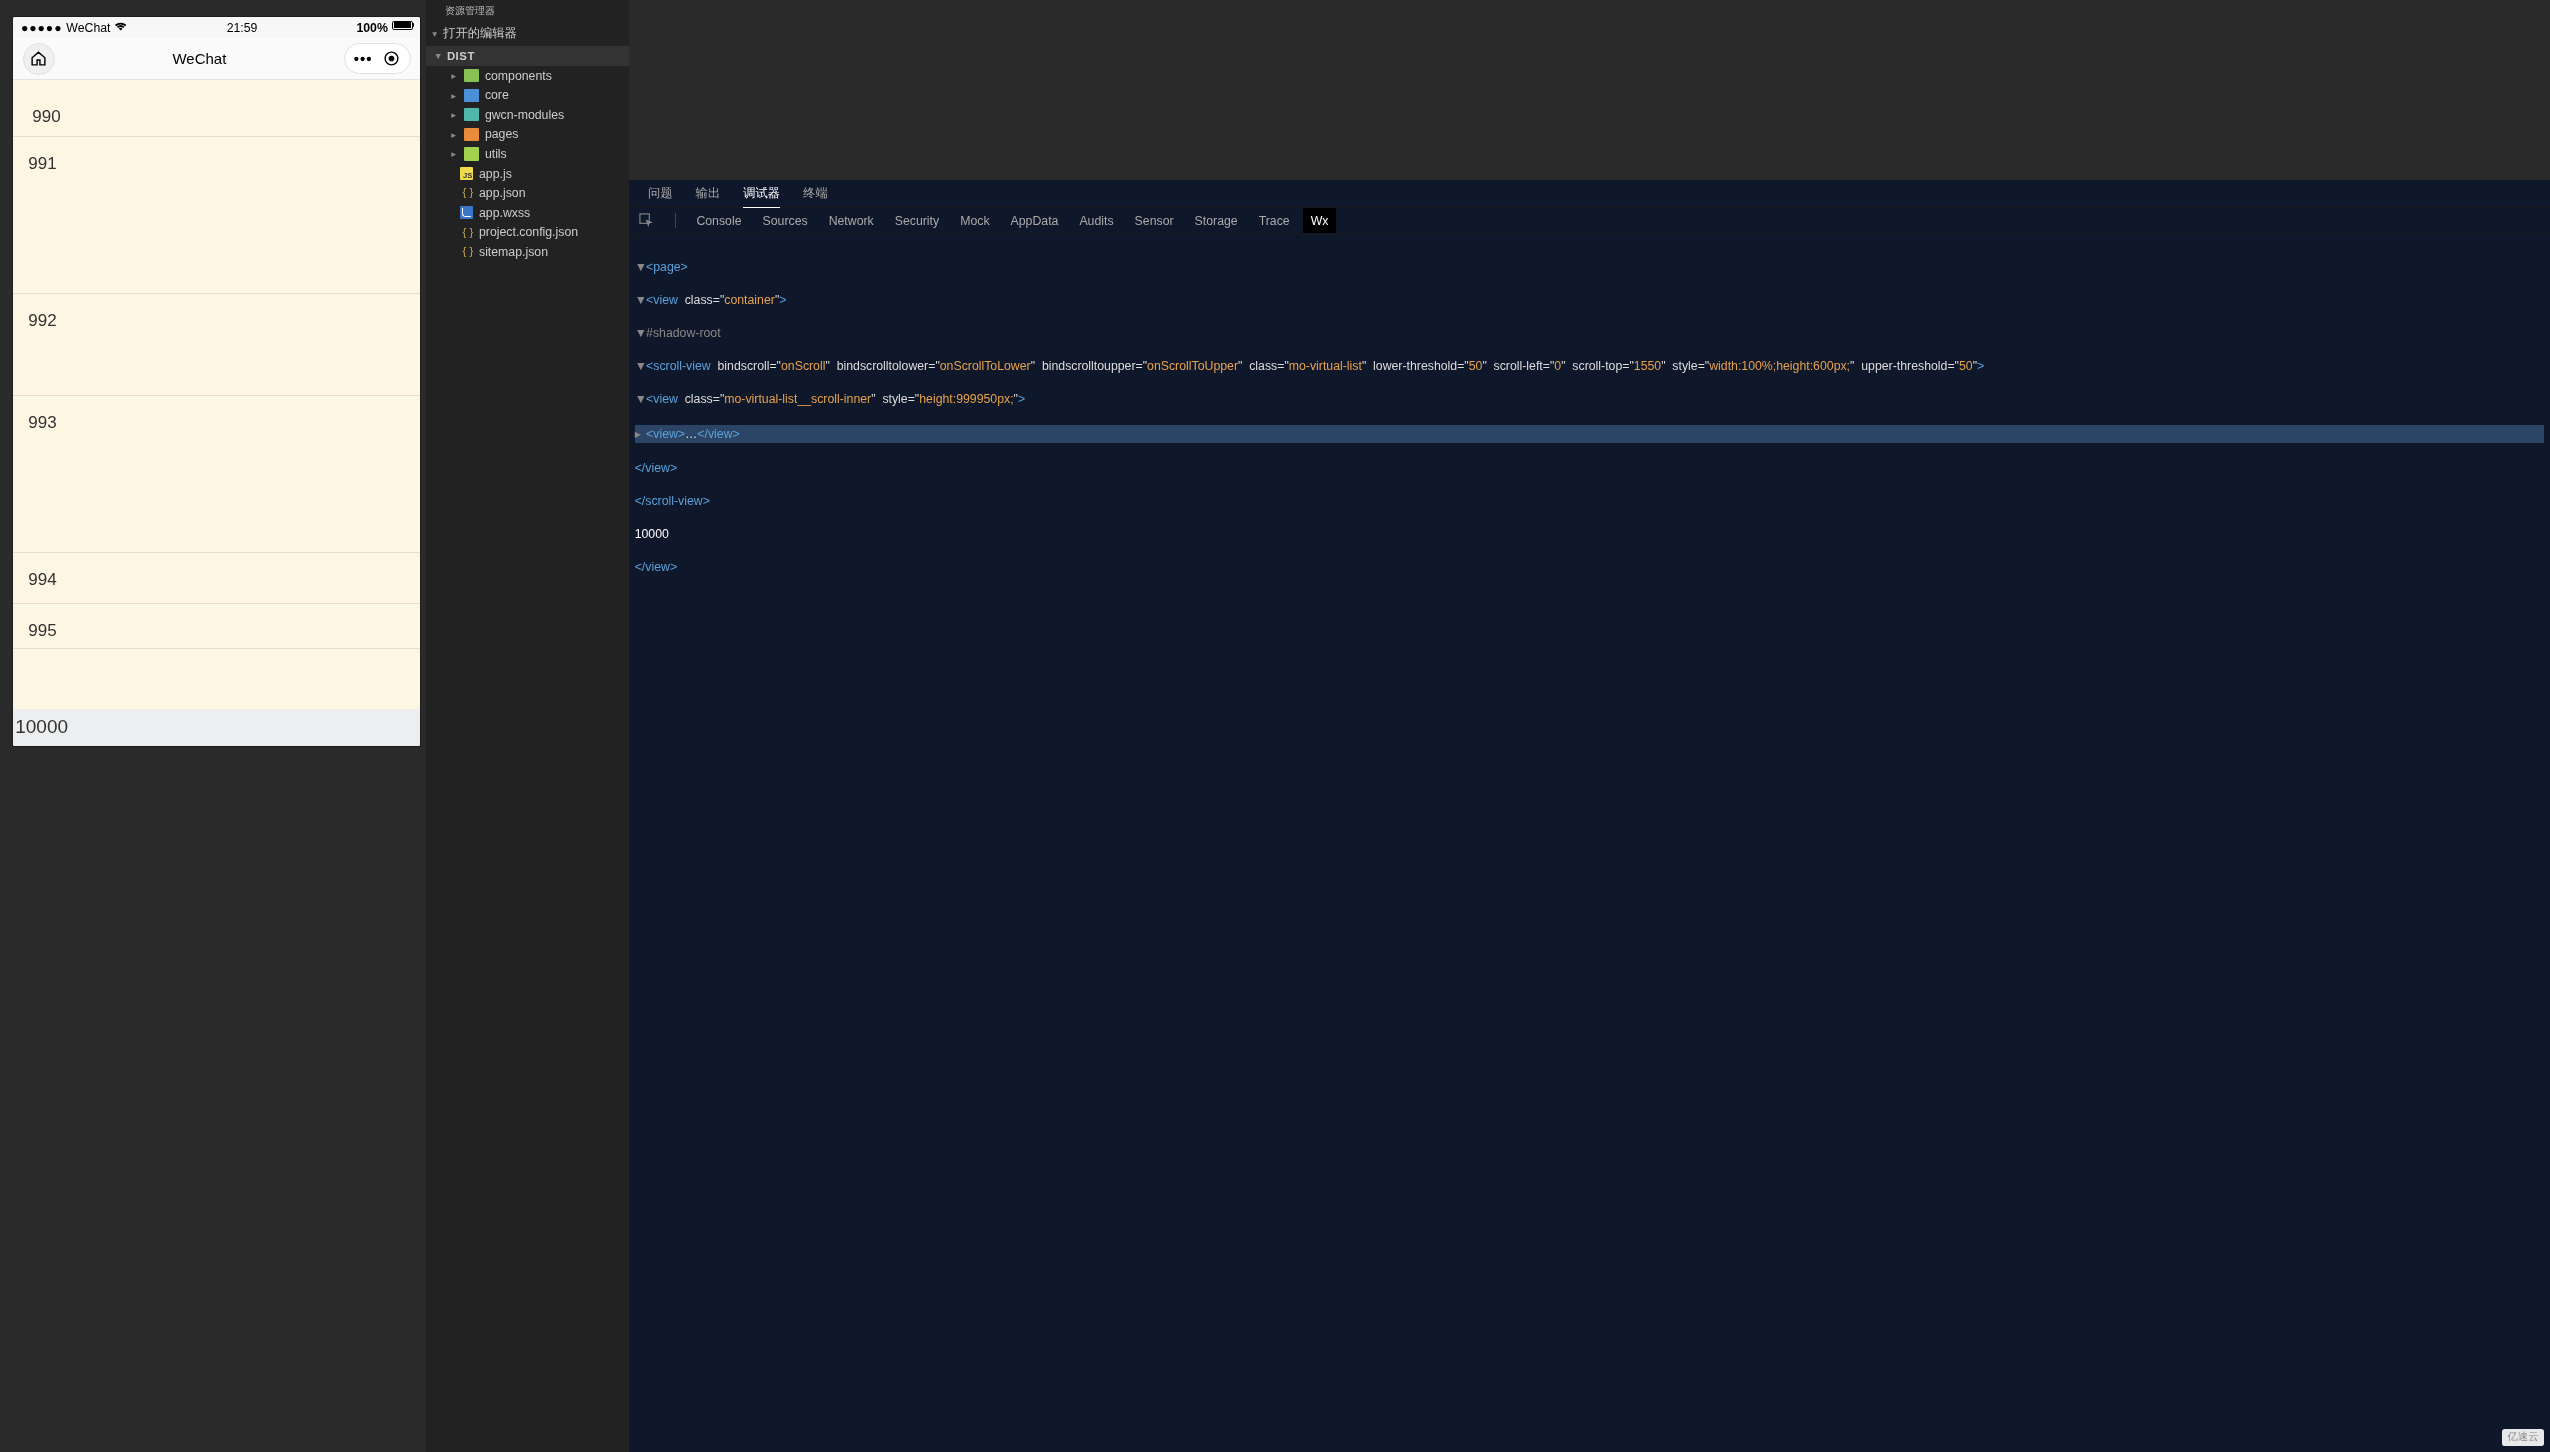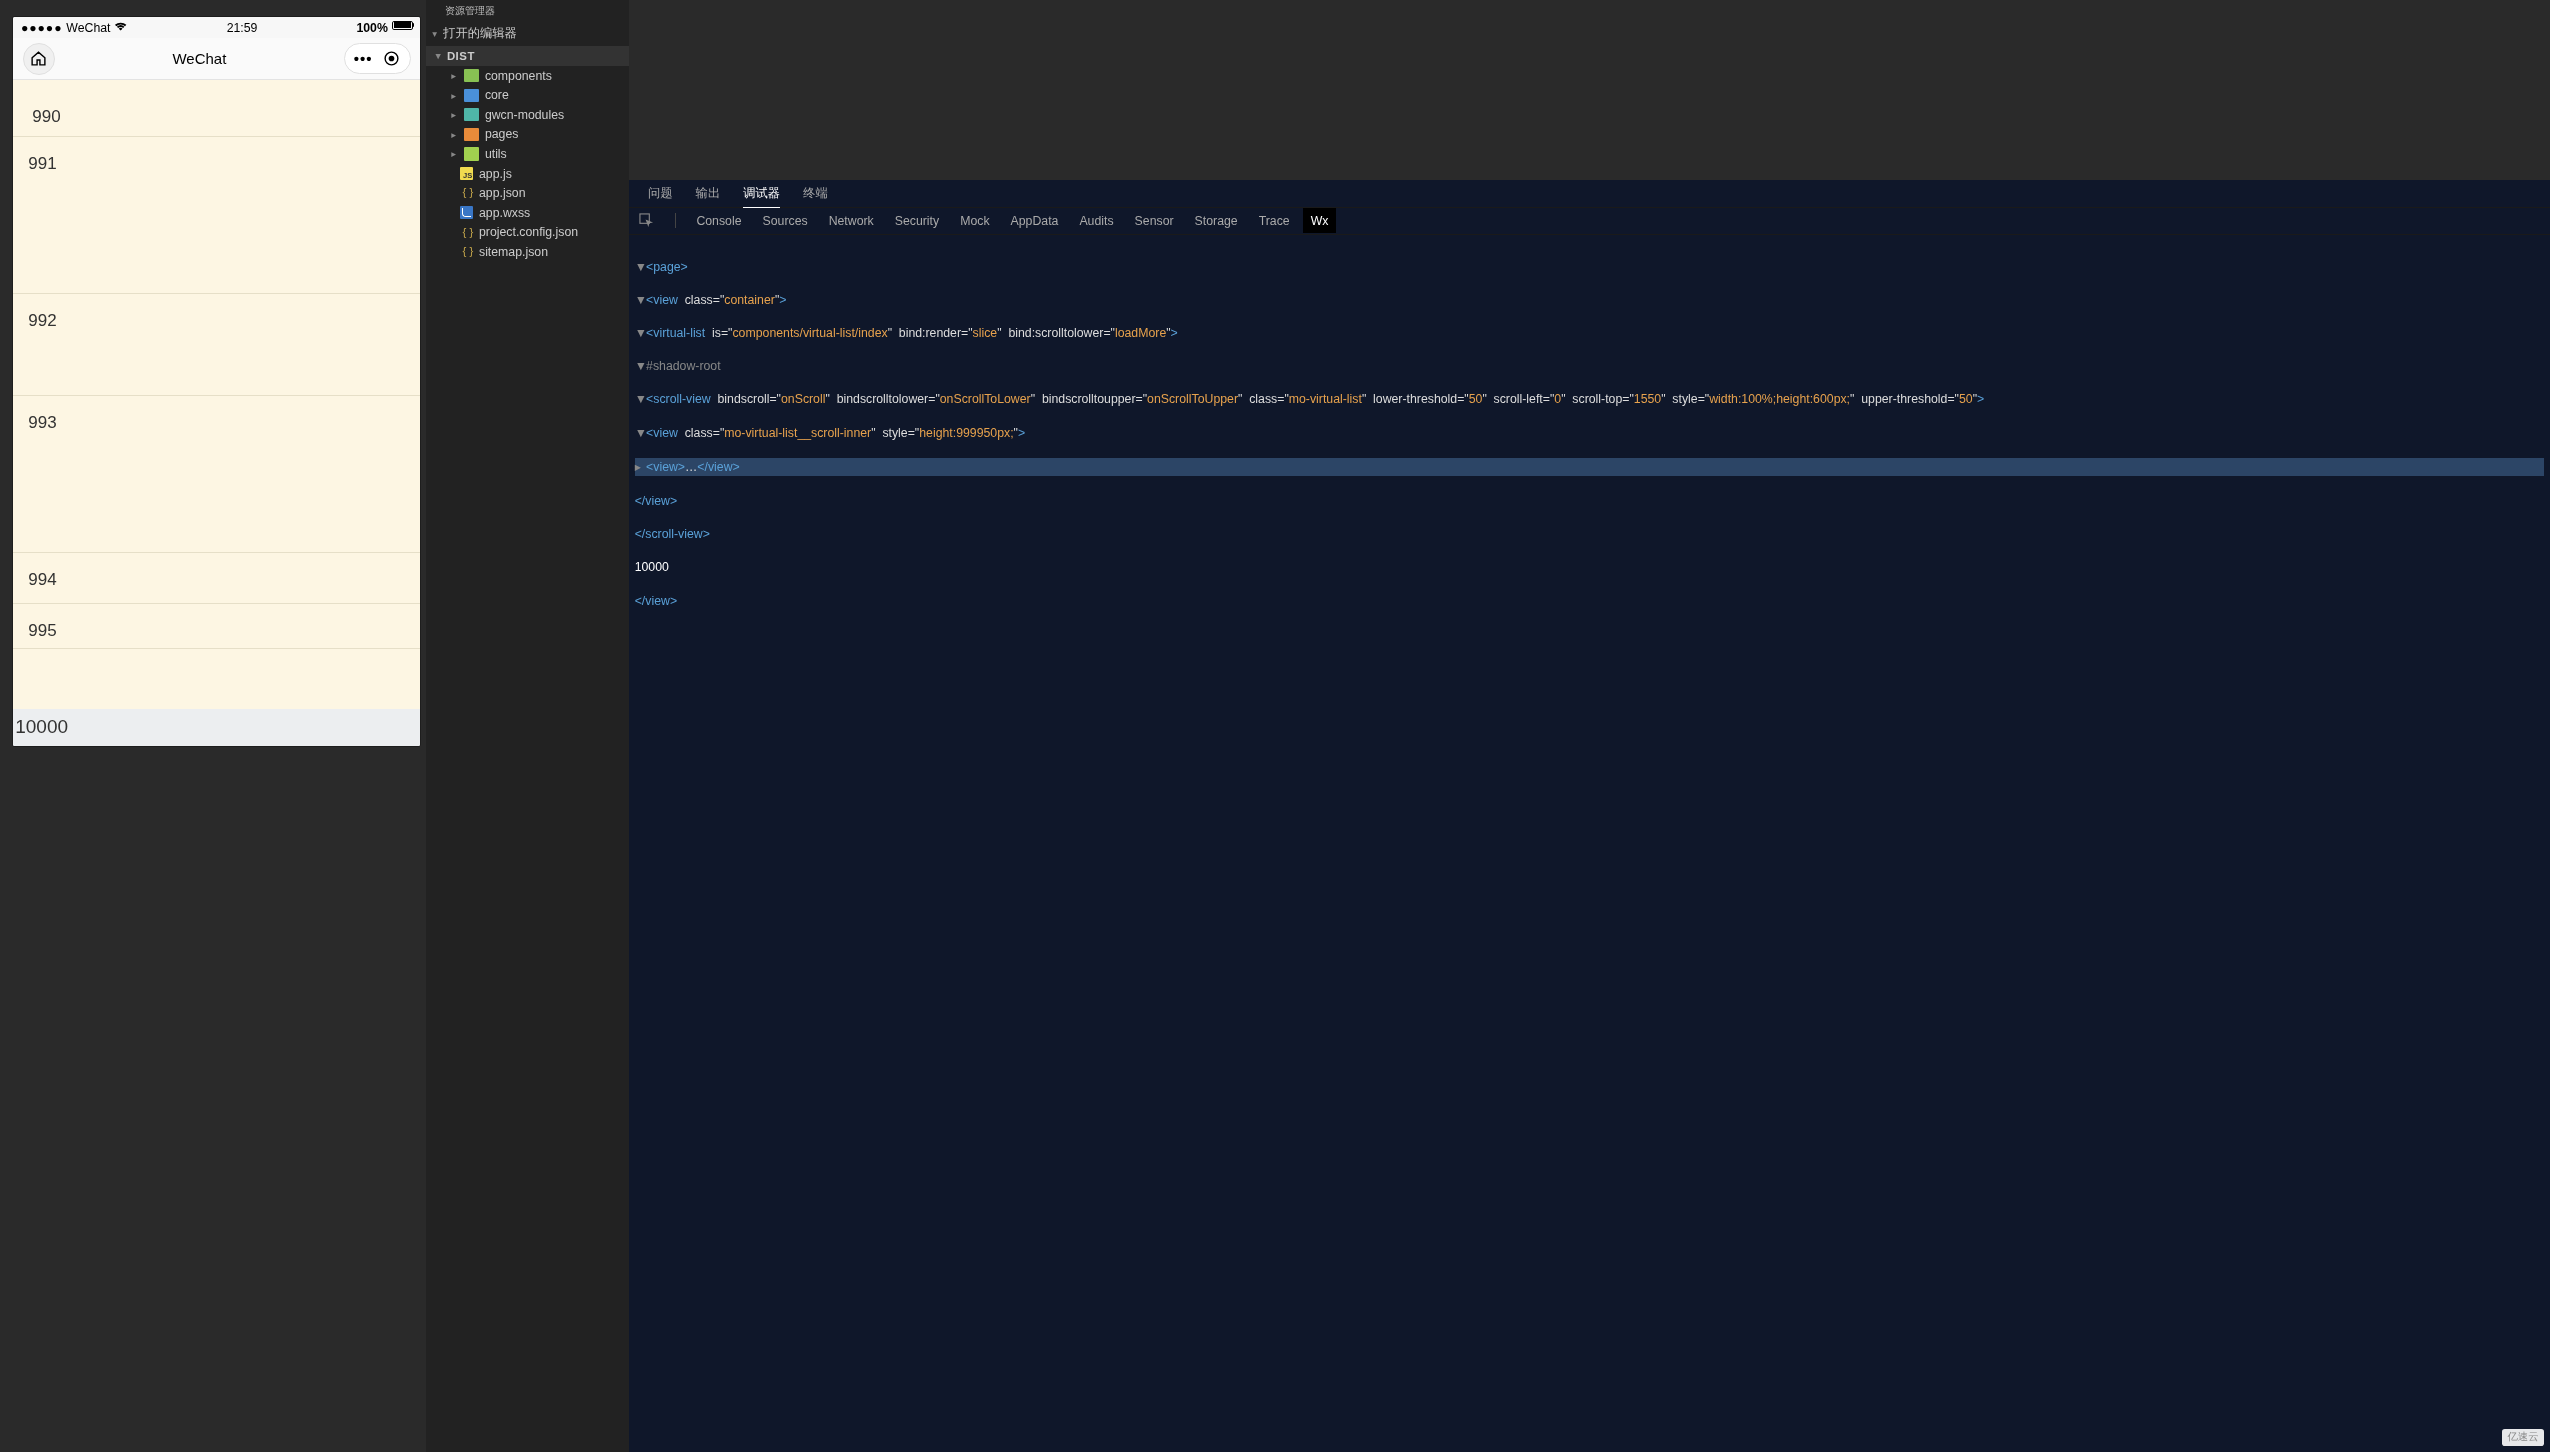--- a/index.html
+++ b/index.html
@@ -226,21 +226,20 @@
       <div class="t">Audits</div>
       <div class="t">Sensor</div>
       <div class="t">Storage</div>
       <div class="t">Trace</div>
       <div class="t hl">Wx</div>
     </div>
 
     <div class="dom">
 <div class="line"><span class="ar">▼</span><span class="tag">&lt;page&gt;</span></div>
 <div class="line i1"><span class="ar">▼</span><span class="tag">&lt;view</span>  <span class="txt">class="</span><span class="cls">container</span><span class="txt">"</span><span class="tag">&gt;</span></div>
-<div class="line i2"><span class="ar">▼</span><span class="tag">&lt;virtual-list</span>  <span class="txt">is="</span><span class="cls">components/virtual-list/index</span><span class="txt">"  bind:render="</span><span class="cls">slice</span><span class="txt">"  bind:scrolltolower="</span><span class="cls">loadMore</span><span class="txt">"</span><span class="tag">&gt;</span></div>
 <div class="line i3"><span class="ar">▼</span><span class="txt" style="color:#888">#shadow-root</span></div>
 <div class="line i3"><span class="ar">▼</span><span class="tag">&lt;scroll-view</span>  <span class="txt">bindscroll="</span><span class="cls">onScroll</span><span class="txt">"  bindscrolltolower="</span><span class="cls">onScrollToLower</span><span class="txt">"  bindscrolltoupper="</span><span class="cls">onScrollToUpper</span><span class="txt">"  class="</span><span class="cls">mo-virtual-list</span><span class="txt">"  lower-threshold="</span><span class="cls">50</span><span class="txt">"  scroll-left="</span><span class="cls">0</span><span class="txt">"  scroll-top="</span><span class="cls">1550</span><span class="txt">"  style="</span><span class="cls">width:100%;height:600px;</span><span class="txt">"  upper-threshold="</span><span class="cls">50</span><span class="txt">"</span><span class="tag">&gt;</span></div>
 <div class="line i4"><span class="ar">▼</span><span class="tag">&lt;view</span>  <span class="txt">class="</span><span class="cls">mo-virtual-list__scroll-inner</span><span class="txt">"  style="</span><span class="cls">height:999950px;</span><span class="txt">"</span><span class="tag">&gt;</span></div>
 <div class="line i5 hl-line"><span class="ar">▸</span><span class="tag">&lt;view&gt;</span><span class="txt">…</span><span class="tag">&lt;/view&gt;</span></div>
 <div class="line i4"><span class="tag">&lt;/view&gt;</span></div>
 <div class="line i3"><span class="tag">&lt;/scroll-view&gt;</span></div>
 <div class="line i2"><span class="num">10000</span></div>
 <div class="line i1"><span class="tag">&lt;/view&gt;</span></div>
     </div>
   </div>

